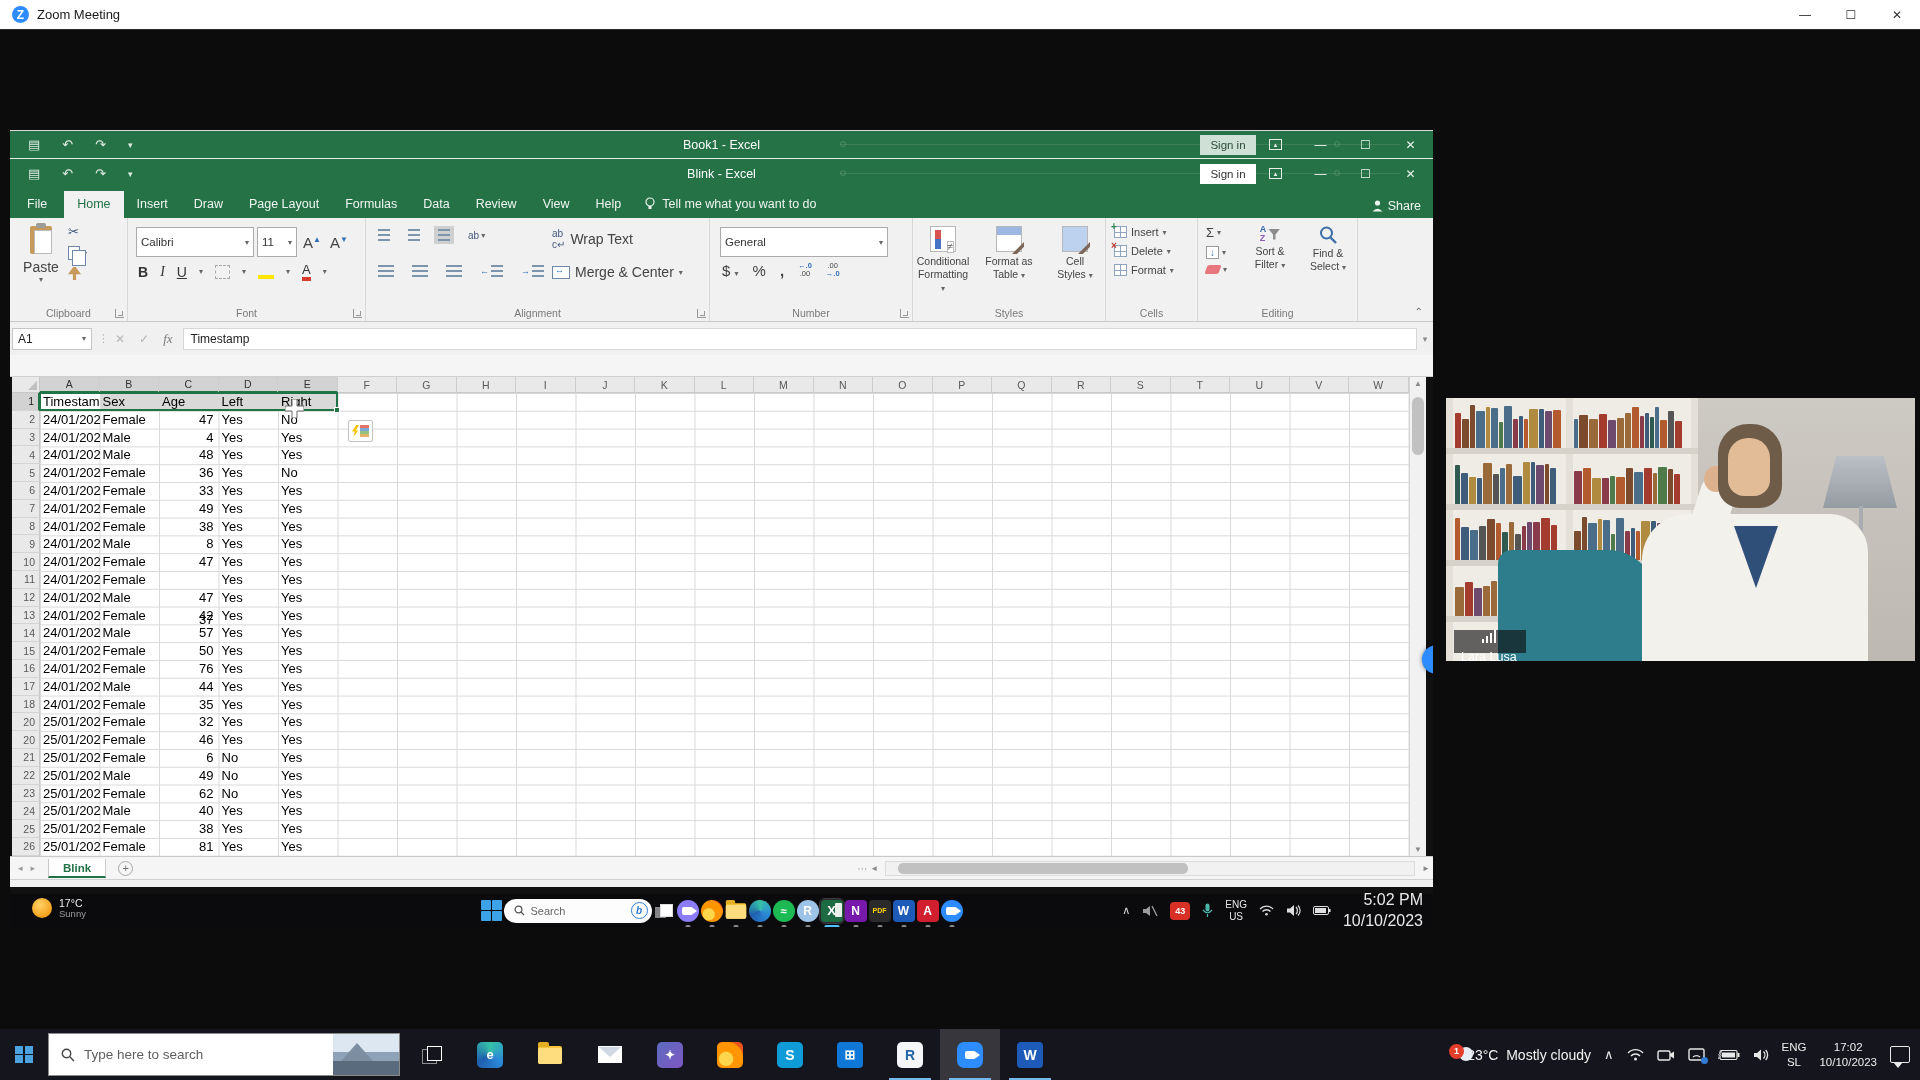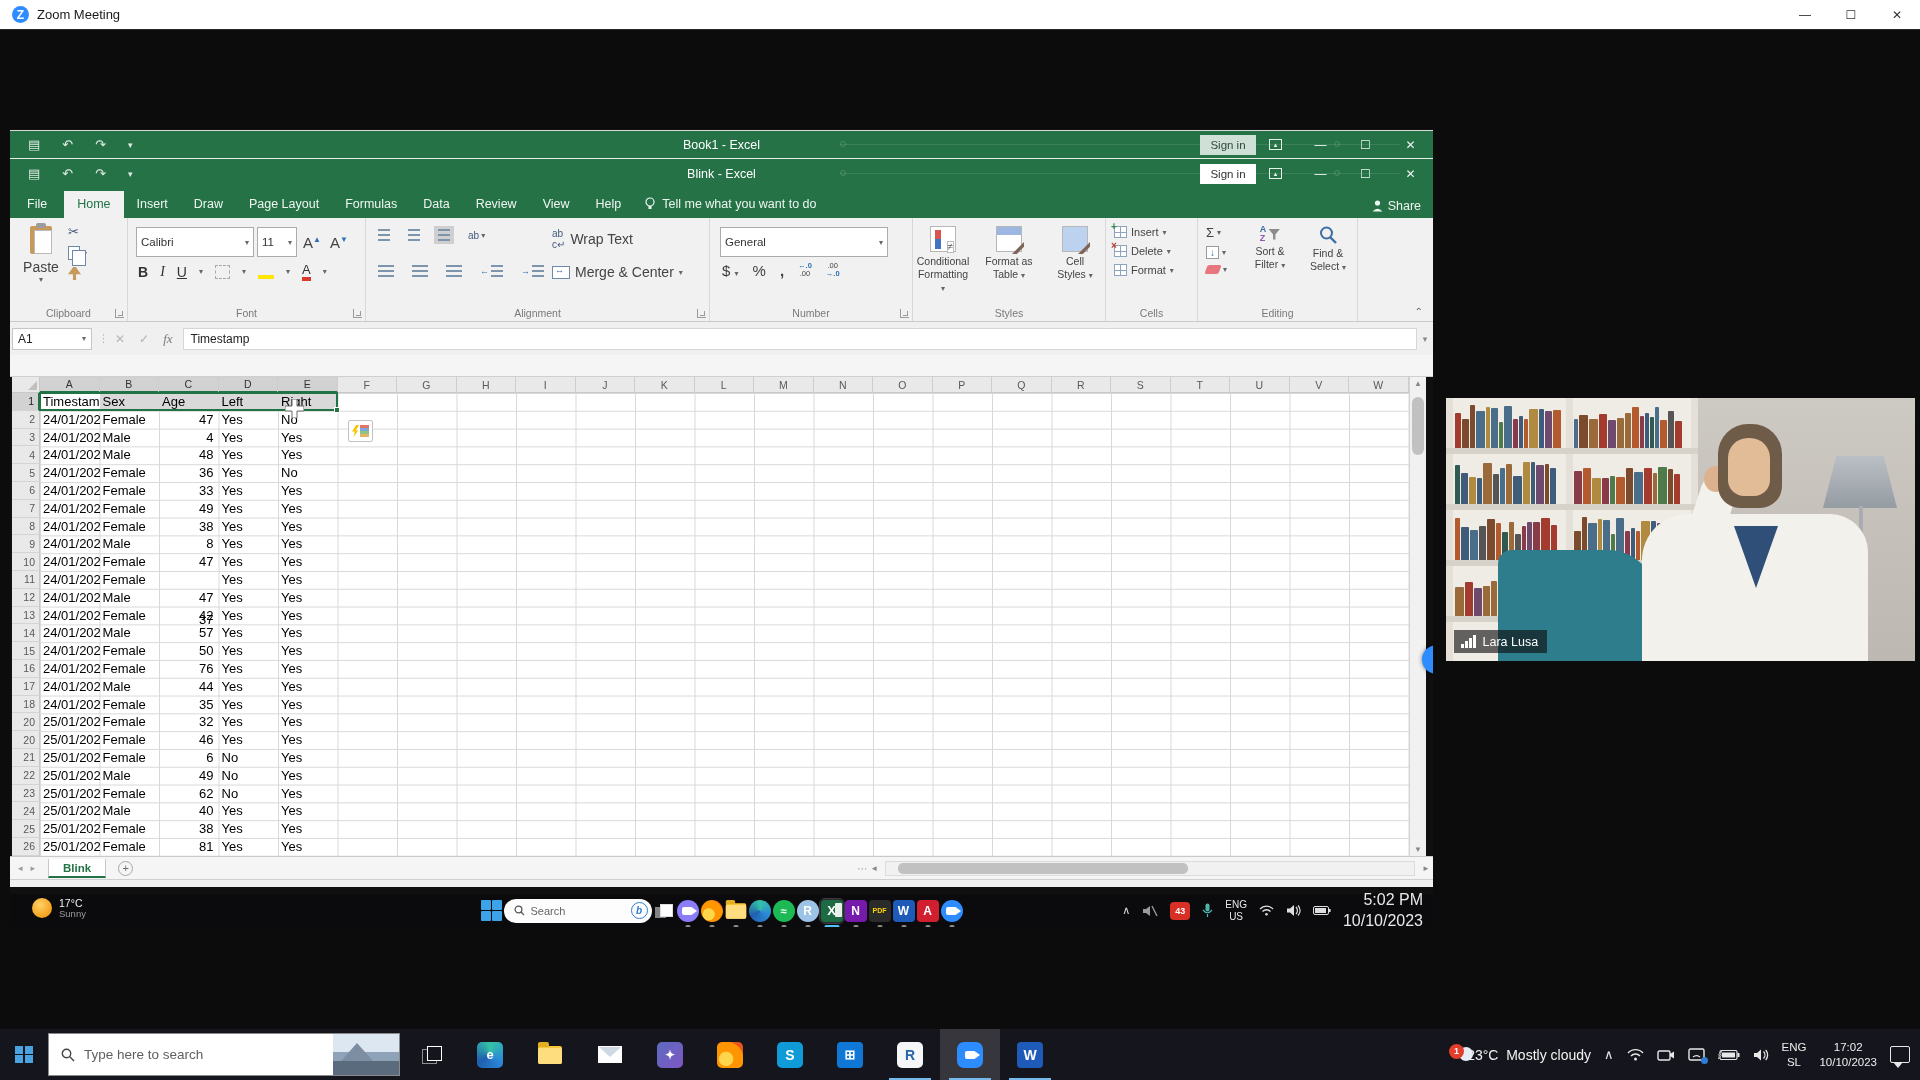--- a/index.html
+++ b/index.html
@@ -302,21 +302,21 @@
   .p-vneck { position:absolute; left:288px; top:128px; width:44px; height:62px; background:#2f4f78;
     clip-path:polygon(0 0,100% 0,50% 100%); }
   .p-arm { position:absolute; left:246px; top:78px; width:36px; height:84px; background:#f3f1ec;
     border-radius:14px; transform:rotate(18deg); }
   .p-hand { position:absolute; left:258px; top:68px; width:24px; height:26px; background:#dcb18d; border-radius:50%; }
   .p-head { position:absolute; left:272px; top:26px; width:64px; height:84px; background:#6e5c49;
     border-radius:30px 30px 22px 22px; }
   .p-face { position:absolute; left:282px; top:40px; width:42px; height:58px; background:#e2bb97;
     border-radius:20px 20px 16px 16px; }
   .nametag { position:absolute; left:8px; bottom:8px; height:23px; background:rgba(12,12,12,.62);
-    display:flex; align-items:center; gap:7px; padding:0 9px 0 7px; }
+    display:flex; align-items:center; gap:7px; padding:0 9px 0 7px;flex-direction:column; }
   .sigbars { display:flex; align-items:flex-end; gap:1.5px; }
   .sigbars i { width:2.5px; background:#fff; display:block; }
   .nametag .nm { color:#fff; font-size:12.5px; }
 
   
   .mtb { position:absolute; left:0; top:1029px; width:1920px; height:51px; background:#15151d;
     display:flex; align-items:center; z-index:5; }
   .mstart { width:48px; height:51px; display:flex; align-items:center; justify-content:center; }
   .mstart .w { width:18px; height:18px; display:grid; grid-template-columns:8px 8px; gap:1.5px; }
   .mstart .w i { background:#4aa3e0; width:8px; height:8px; }

